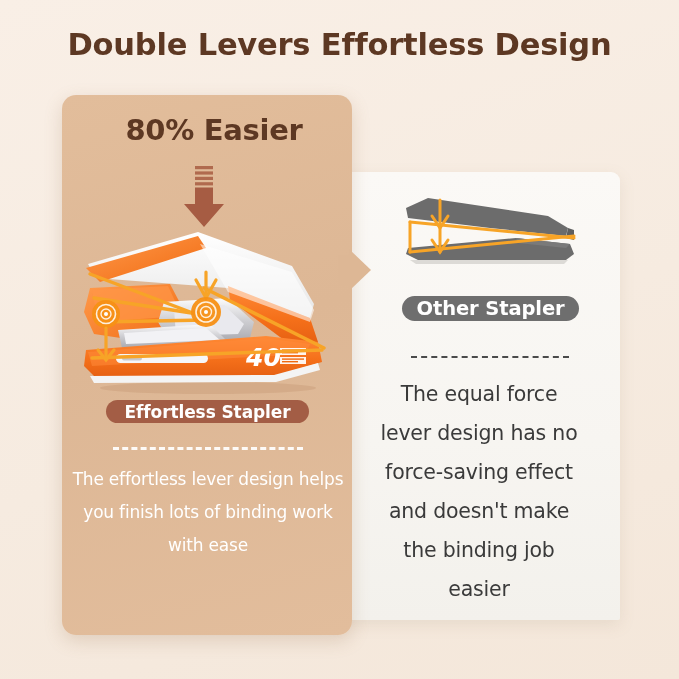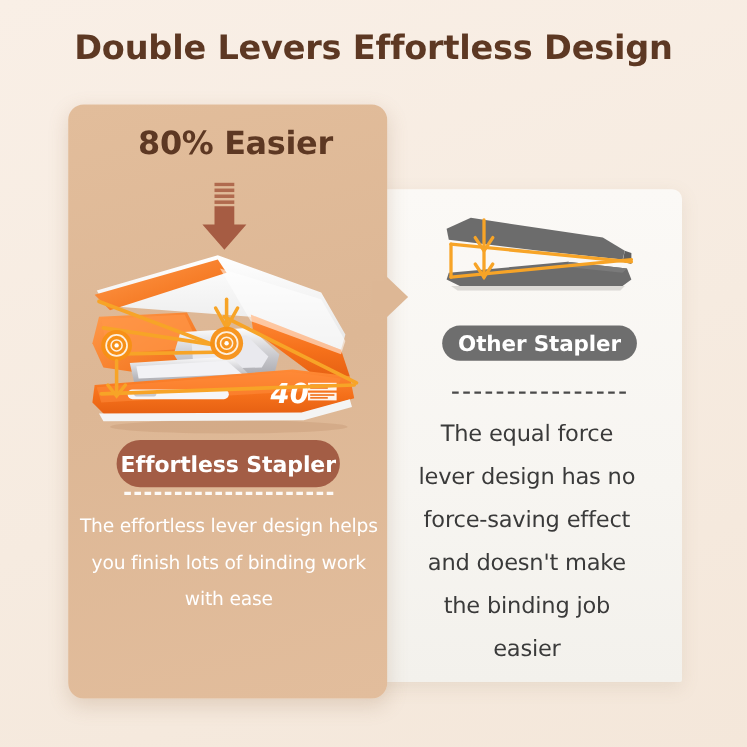--- a/index.html
+++ b/index.html
@@ -91,27 +91,27 @@
     border-radius: 999px;
     display: flex;
     align-items: center;
     justify-content: center;
     color: #ffffff;
     font-weight: bold;
     letter-spacing: -0.1px;
   }
   .pill-orange {
     left: 106px; top: 400px;
-    width: 203px; height: 43px;
+    width: 203px; height: 23px;
     background: #a35d45;
-    font-size: 20px;
+    font-size: 17px;
   }
   .pill-gray {
     left: 402px; top: 296px;
-    width: 177px; height: 32px;
+    width: 177px; height: 25px;
     background: #6e6e6e;
     font-size: 19.5px;
   }
 
   .dash-left {
     position: absolute;
     left: 113px; top: 447px;
     width: 190px; height: 0;
     border-top: 3px dashed rgba(255,255,255,0.92);
   }

